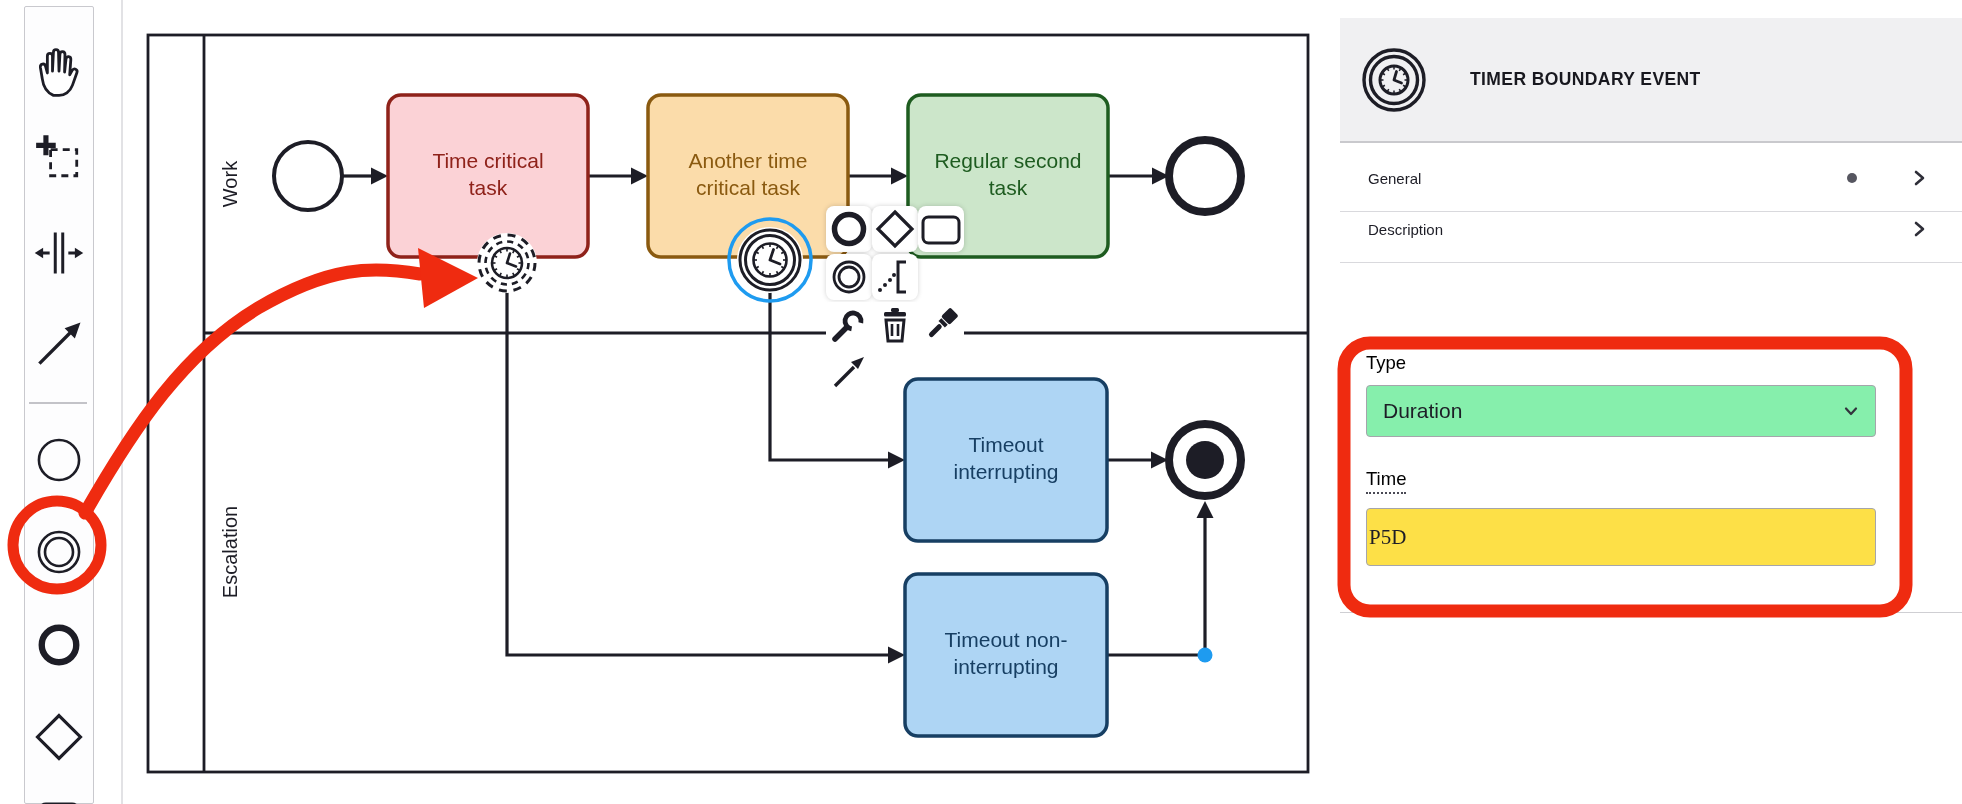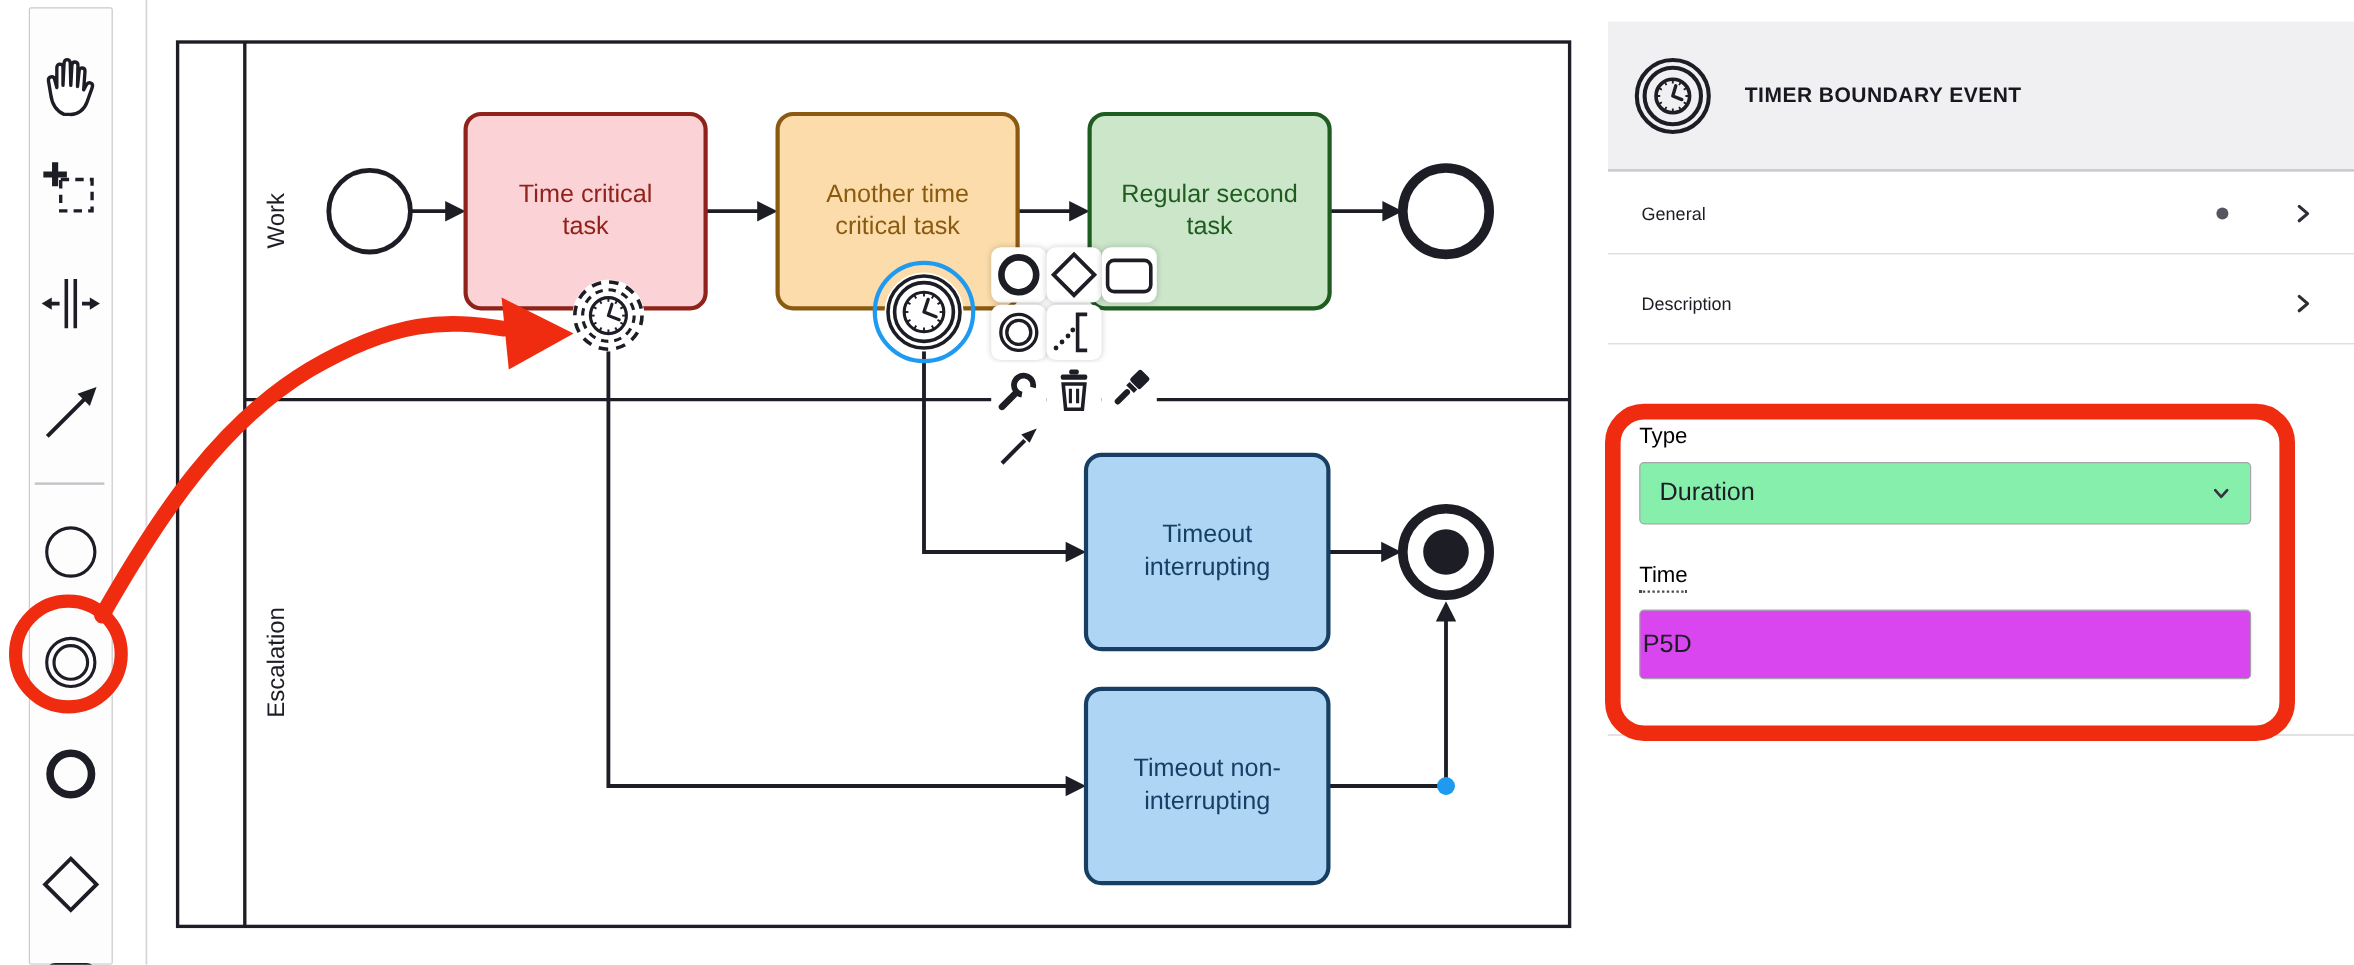--- a/index.html
+++ b/index.html
@@ -16,35 +16,35 @@
   #canvas-svg{position:absolute;left:0;top:0}
   #red-overlay{position:absolute;left:0;top:0;pointer-events:none;z-index:40}
   
   .cp-card{position:absolute;width:46px;height:46px;background:#fff;border-radius:8px;z-index:20;
            display:flex;align-items:center;justify-content:center;box-shadow:0 0 5px rgba(0,0,0,.18)}
   .cp-plain{box-shadow:none;border-radius:4px}
   
   #panel{position:absolute;left:1340px;top:0;width:622px;height:804px;background:#fff}
   .p-header{position:absolute;left:0;top:18px;width:100%;height:125px;background:#f0f0f2;
             border-bottom:2px solid #c9c9cd;display:flex;align-items:center;box-sizing:border-box}
-  .p-title{margin-left:26px;font-size:17.5px;font-weight:700;letter-spacing:.4px;color:#18181f}
+  .p-title{margin-left:42px;font-size:17.5px;font-weight:700;letter-spacing:.4px;color:#18181f}
   .p-row{position:absolute;left:0;width:100%;height:67px;border-bottom:1px solid #d9d9dd;
          display:flex;align-items:center;padding-left:28px;box-sizing:border-box;font-size:15px;color:#1d1d26}
   .row-dot{position:absolute;right:105px;top:50%;transform:translateY(-50%);width:10px;height:10px;
            border-radius:50%;background:#565660}
   .row-chev{position:absolute;right:34px;top:50%;transform:translateY(-50%)}
   .field-label{position:absolute;left:26px;font-size:18.5px;color:#000000}
   .dotted-label{border-bottom:2px dotted #4a4a55;padding-bottom:2px}
   .select{position:absolute;left:26px;top:385px;width:510px;height:52px;background:#86efac;
           border:1px solid #a5a5ab;border-radius:4px;display:flex;align-items:center;
           padding-left:16px;font-size:21px;box-sizing:border-box}
   .select-chev{position:absolute;right:16px;top:50%;transform:translateY(-50%)}
-  .value-input{position:absolute;left:26px;top:508px;width:510px;height:58px;background:#d946ef;
+  .value-input{position:absolute;left:26px;top:508px;width:510px;height:58px;background:#fde047;
           border:1px solid #a5a5ab;border-radius:4px;font-size:21px;
-          box-sizing:border-box;font-family:Liberation Sans, sans-serif;color:#1d1d26}
+          box-sizing:border-box;font-family:Liberation Serif, serif;color:#1d1d26}
   .p-divider{position:absolute;left:0;top:612px;width:100%;height:0;border-top:1.5px solid #cfcfd3}
 </style>
 </head>
 <body>
 
 <svg id="canvas-svg" width="1962" height="804" viewBox="0 0 1962 804">
 
   <line x1="122" y1="0" x2="122" y2="804" stroke="#d8d8dc" stroke-width="1.5"></line>
 
   <g fill="none" stroke="#1d1d26" stroke-width="2.8">
@@ -299,21 +299,21 @@
 
   <div class="p-row" style="top:145px">
     <span>General</span>
     <span class="row-dot"></span>
     <span class="row-chev">
       <svg width="18" height="18" viewBox="0 0 18 18">
           <polyline points="6,3 13,9 6,15" fill="none" stroke="#2e2e38" stroke-width="2.6" stroke-linecap="round" stroke-linejoin="round"></polyline>
         </svg>
     </span>
   </div>
-  <div class="p-row" style="top:220px">
+  <div class="p-row" style="top:196px">
     <span>Description</span>
     <span class="row-chev">
       <svg width="18" height="18" viewBox="0 0 18 18">
           <polyline points="6,3 13,9 6,15" fill="none" stroke="#2e2e38" stroke-width="2.6" stroke-linecap="round" stroke-linejoin="round"></polyline>
         </svg>
     </span>
   </div>
 
   <div class="field-label" style="top:352px">Type</div>
   <div class="select">

